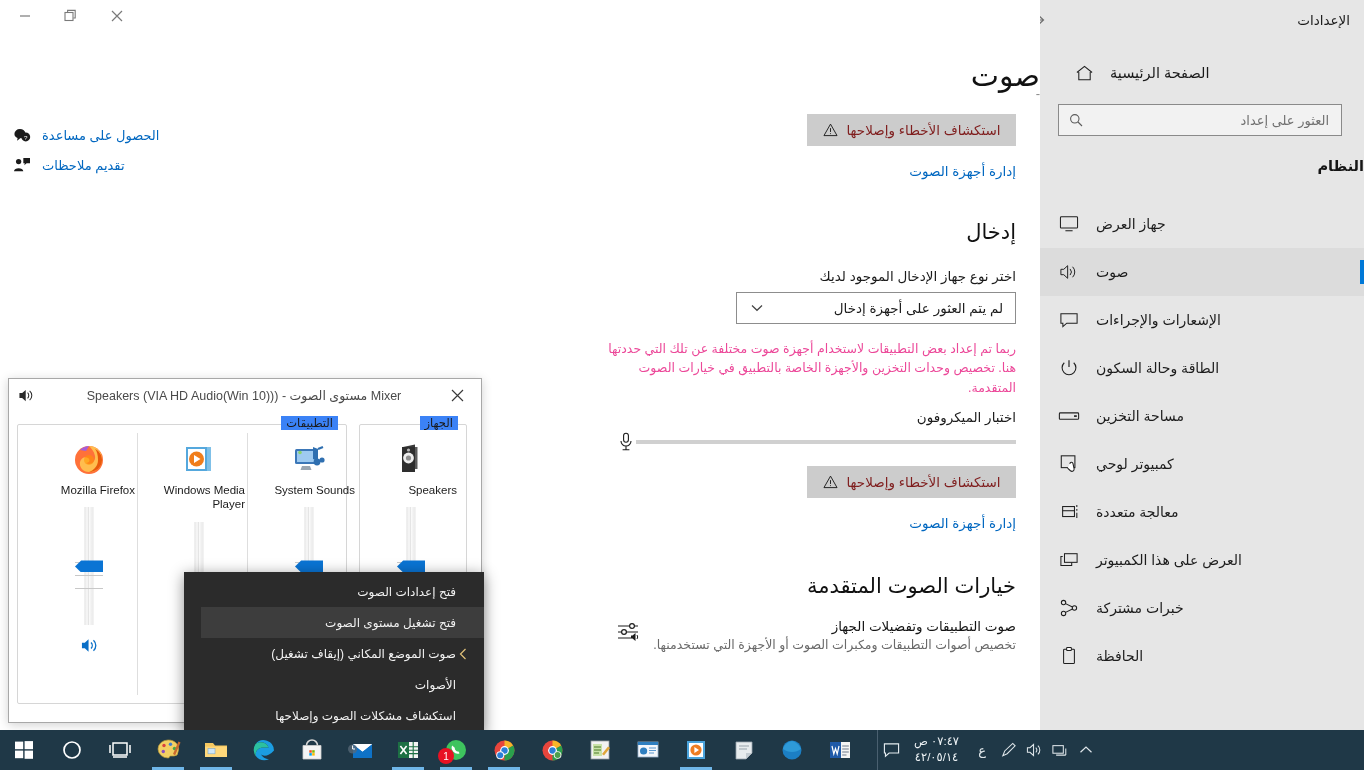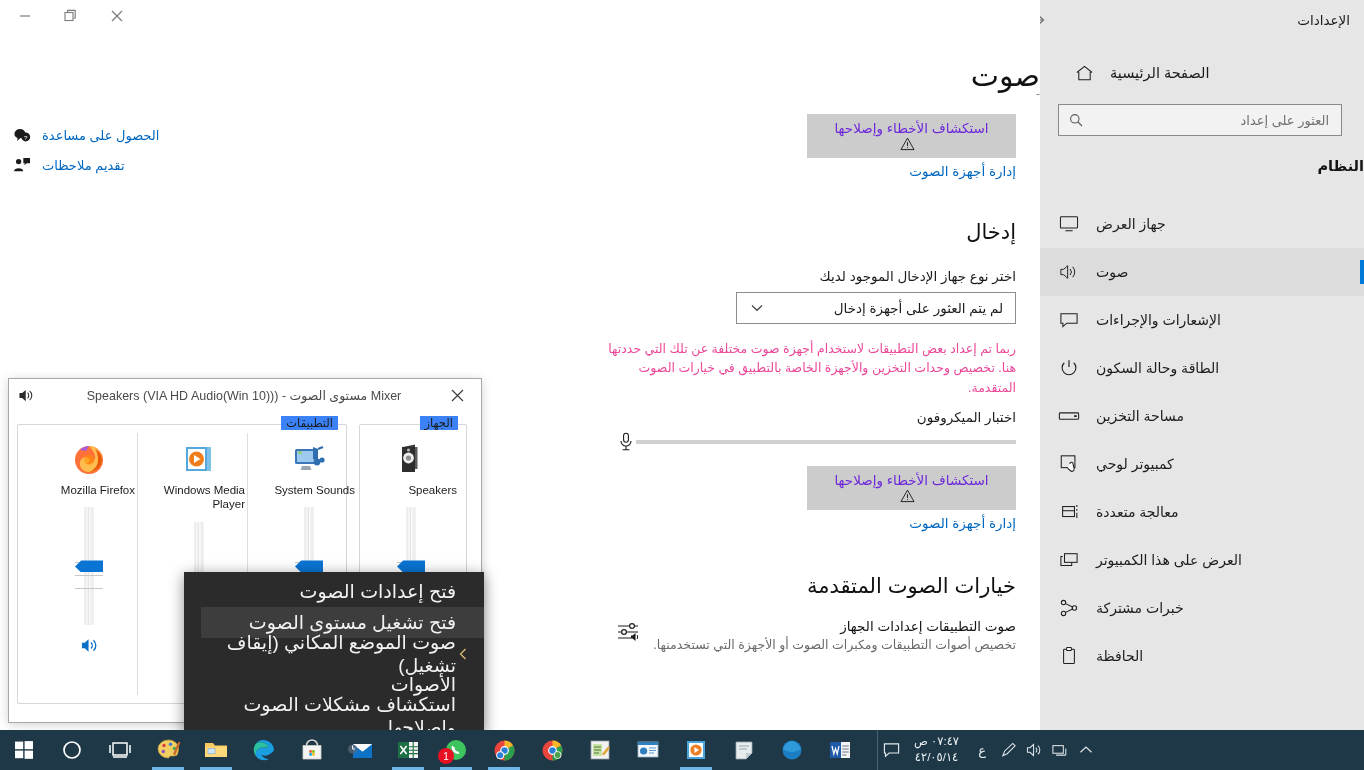--- a/index.html
+++ b/index.html
@@ -147,23 +147,23 @@
     height: 30px;
     padding-right: 0;
     margin-left: 0;
   }
   .help-link .ico { width: 24px; height:24px; display:flex; align-items:center; justify-content:center; color:#1b1b1b; margin-left: 10px; margin-right: 8px;}
   .help-link .txt { font-size: 13px; color:#0067c0; }
 
   .btn-trouble {
     position: absolute;
     background: #cccccc;
-    height: 44px;
-    display: flex; flex-direction: column; align-items: center; justify-content: center;
-    font-size: 13.5px; color:#6d28d9;
+    height: 32px;
+    display: flex; flex-direction: row; align-items: center; justify-content: center;
+    font-size: 13.5px; color:#7f1d1d;
     padding: 0 12px;
   }
   .btn-trouble .warn { margin-right: 8px; display:flex; align-items:center; justify-content:center; width:16px; height:16px;}
 
   .link-manage {
     position: absolute;
     font-size: 13.5px; color:#0067c0; text-align: right;
   }
 
   .section-h {
@@ -287,21 +287,21 @@
     color: #f2f2f2;
     z-index: 40;
     box-shadow: 0 3px 14px rgba(0,0,0,0.45);
     padding: 4px 0 6px 0;
   }
   .ctxitem {
     height: 31px;
     display: flex; flex-direction: row; align-items: center;
     justify-content: flex-start;
     padding: 0 14px;
-    font-size: 19px;
+    font-size: 12px;
     position: relative;
     margin-left: 17px;
   }
   .ctxitem .lbl { flex: 1; text-align: right; }
   .ctxitem .sub { width: 14px; color:#e2c27a; display:flex; align-items:center; justify-content:center; }
   .ctxitem.hl { background: #3d3d3d; }
 
   
   .taskbar {
     position: absolute;
@@ -571,21 +571,21 @@
             <path d="M8 5.5 V9.6 M8 11 V11.9" stroke="#1a1a1a" stroke-width="1"></path>
           </svg>
         </span>
       </div>
       <div class="link-manage" style="top:515px; right:24px;">إدارة أجهزة الصوت</div>
 
       <div class="section-h" style="top:574px; right:24px;">خيارات الصوت المتقدمة</div>
 
       <div class="adv-item" style="top:618px; right:24px; width:470px;">
         <div class="tx">
-          <div class="t1">صوت التطبيقات إعدادات الجهاز</div>
+          <div class="t1">صوت التطبيقات وتفضيلات الجهاز</div>
           <div class="t2">تخصيص أصوات التطبيقات ومكبرات الصوت أو الأجهزة التي تستخدمنها.</div>
         </div>
         <div class="ico">
           <svg width="26" height="26" viewBox="0 0 26 26" aria-hidden="true">
             <path d="M3 6 H23 M3 12 H23 M3 18 H16" stroke="#1d1d1d" stroke-width="1.2"></path>
             <circle cx="17" cy="6" r="2.4" stroke="#1d1d1d" stroke-width="1.2" fill="#fff"></circle>
             <circle cx="9" cy="12" r="2.4" stroke="#1d1d1d" stroke-width="1.2" fill="#fff"></circle>
             <path d="M17.5 15.4 L20.5 13 V21 L17.5 18.6 H16 V15.4Z" fill="#1d1d1d"></path>
             <path d="M22 15 A3.4 3.4 0 0 1 22 19" stroke="#1d1d1d" stroke-width="1" fill="none"></path>
           </svg>

